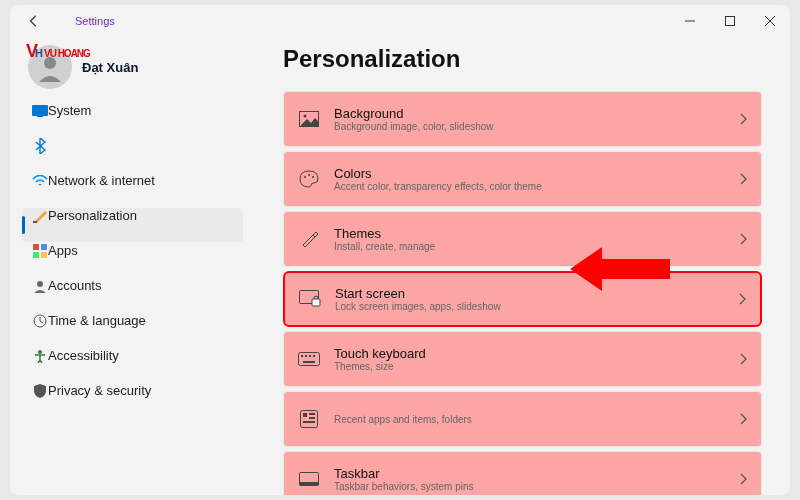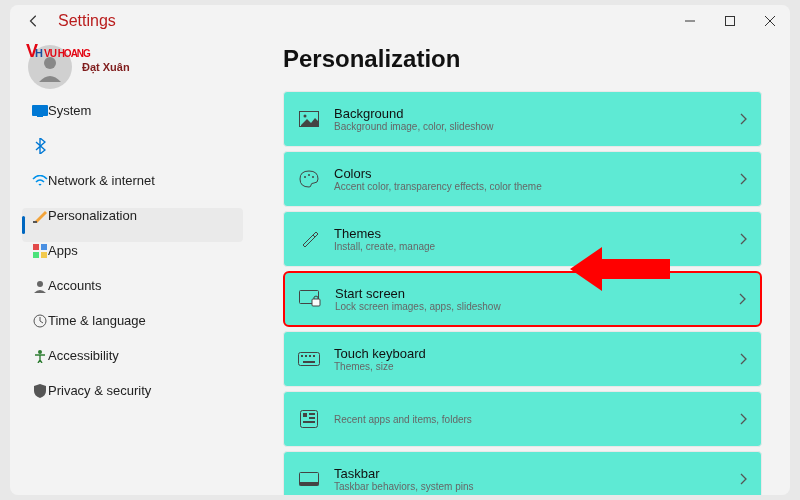--- a/index.html
+++ b/index.html
@@ -1,41 +1,41 @@
 <!DOCTYPE html>
 <html><head>
 <meta charset="utf-8">
 <style>
 * { margin: 0; padding: 0; box-sizing: border-box; font-family: "Segoe UI", sans-serif; }
 body { background: #e8e8e8; width: 800px; height: 500px; overflow: hidden; position: relative; }
 .window { background: #f3f3f3; width: 780px; height: 490px; margin: 5px auto; border-radius: 8px; position: relative; overflow: hidden; }
 .titlebar { height: 32px; display: flex; align-items: center; padding: 0 8px; }
 .back { width: 32px; height: 32px; display: flex; align-items: center; justify-content: center; cursor: pointer; }
-.titletext { font-size: 16px; margin-left: 8px; color: #b91c1c; }
+.titletext { font-size: 11px; margin-left: 25px; color: #6d28d9; }
 .winbtns { position: absolute; right: 0; top: 0; display: flex; }
 .winbtn { width: 40px; height: 32px; display: flex; align-items: center; justify-content: center; cursor: pointer; }
 .content { display: flex; height: calc(100% - 32px); }
 .sidebar { width: 245px; padding: 4px 12px 0 12px; overflow-y: auto; }
 .profile { display: flex; align-items: center; gap: 10px; margin: 4px 6px 14px 6px; position: relative; }
 .avatar { width: 44px; height: 44px; border-radius: 50%; background: #d0d0d0; display:flex; align-items:center; justify-content:center; }
-.username { font-size: 11px; font-weight: 600; color: #7f1d1d; }
+.username { font-size: 13px; font-weight: 600; color: #0f172a; }
 .logo-overlay { position: absolute; left: -2px; top: -4px; font-weight: 900; font-size: 18px; color: #e30613; letter-spacing: -1px; display:flex; align-items: baseline; }
 .logo-overlay .red { color:#e30613; }
 .logo-overlay .blue { color:#1a4fa0; font-size:11px; margin-left:-2px; }
 .logo-text { font-size: 10px; font-weight: 800; color: #e30613; margin-left:2px; }
 .search { display: flex; align-items: center; border: 1px solid #999; border-bottom: 2px solid #666; border-radius: 4px; height: 30px; padding: 0 10px; background: #fff; margin-bottom: 14px; }
 .search input { flex: 1; border: none; outline: none; font-size: 12px; background: transparent; }
 .nav { list-style: none; }
 .nav li { display: flex; align-items: flex-start; height: 34px; padding: 0 10px; border-radius: 4px; cursor: pointer; font-size: 13px; color: #222; margin-bottom: 1px; position: relative; }
 .nav li.active { background: #eaeaea; }
 .nav li.active::before { content: ""; position: absolute; left: 0; top: 8px; bottom: 8px; width: 3px; background: #0067c0; border-radius: 2px; }
 .nav .ico { width: 16px; height: 16px; display: flex; align-items: center; justify-content: center; }
 .main { flex: 1; padding: 8px 28px 0 28px; overflow-y: auto; }
 .page-title { font-size: 24px; font-weight: 600; margin-bottom: 18px; color: #111; }
-.card { background: #5eead4; border: 1px solid #e8e8e8; border-radius: 4px; height: 56px; display: flex; align-items: center; padding: 0 14px; margin-bottom: 4px; cursor: pointer; }
+.card { background: #fca5a5; border: 1px solid #e8e8e8; border-radius: 4px; height: 56px; display: flex; align-items: center; padding: 0 14px; margin-bottom: 4px; cursor: pointer; }
 .card.highlight { border: 2.5px solid #ff0000; border-radius: 6px; }
 .card .ico { width: 22px; margin-right: 14px; display:flex; align-items:center; justify-content:center; }
 .card .txt { flex: 1; }
 .card .title { font-size: 13px; color: #111; }
 .card .desc { font-size: 10px; color: #666; }
 .card .chev { color: #555; }
 .arrow { position: absolute; left: 560px; top: 236px; pointer-events: none; }
 svg { display: block; }
 </style>
 </head>

